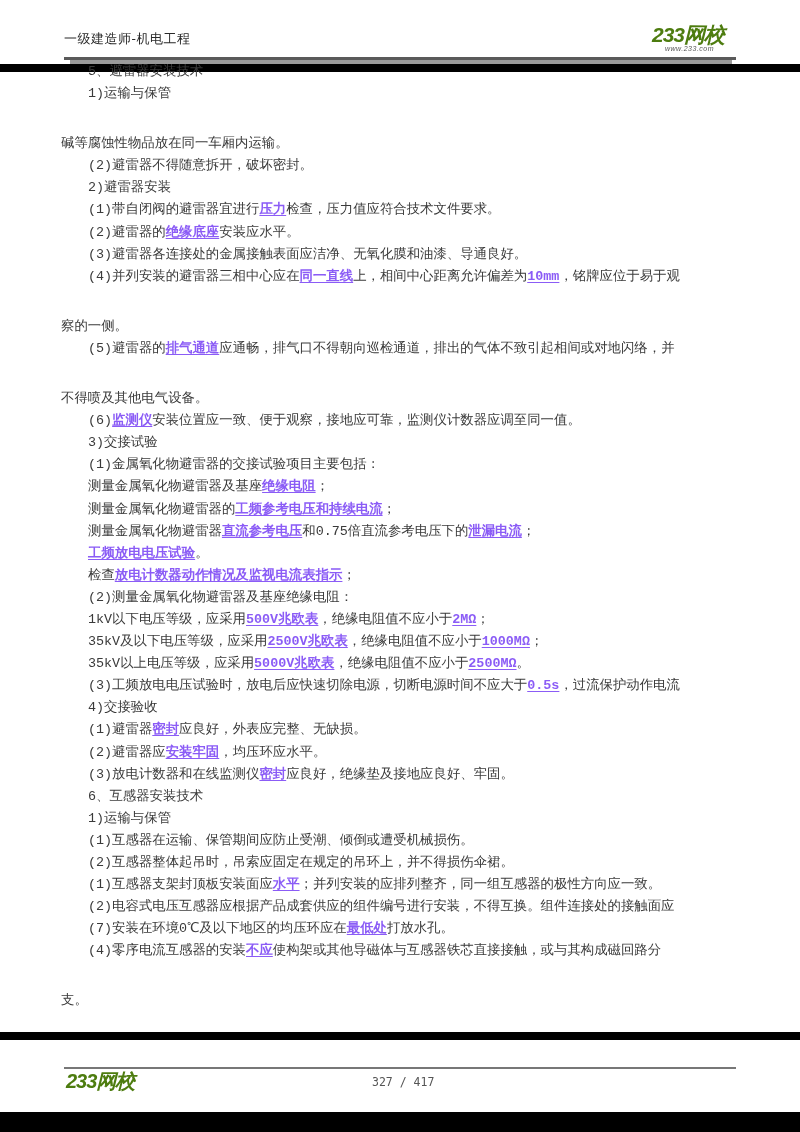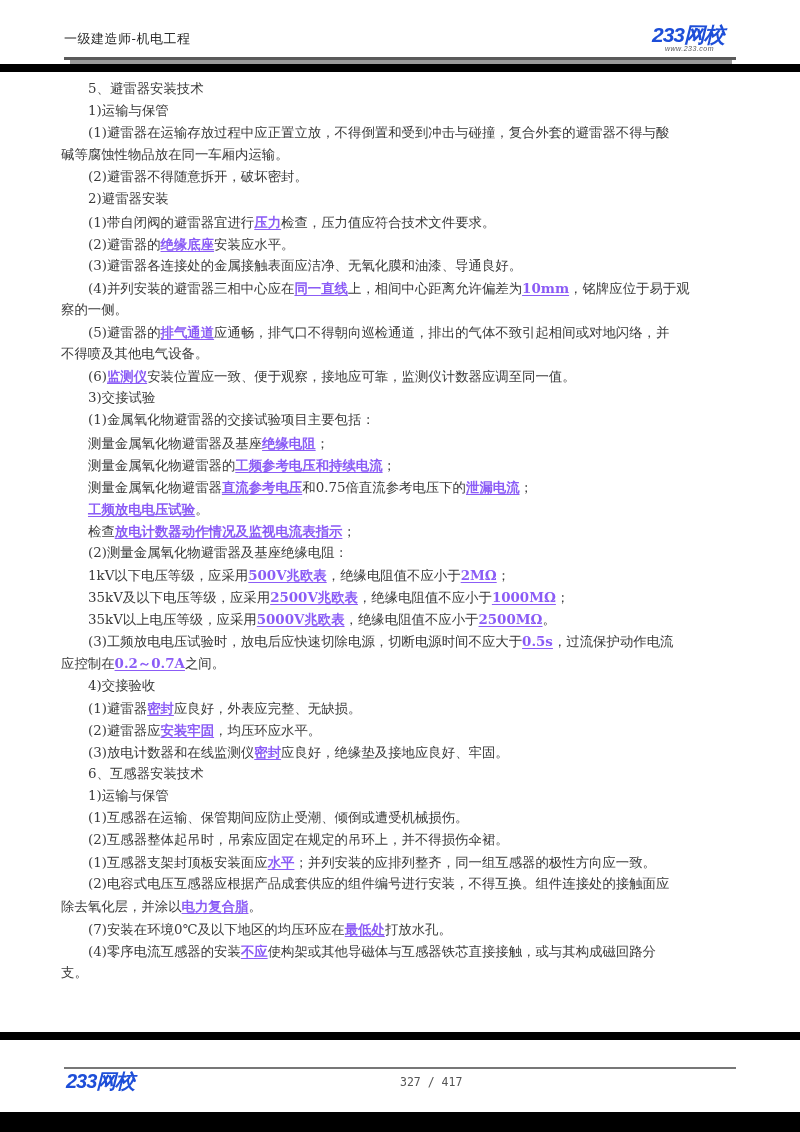--- a/index.html
+++ b/index.html
@@ -8,71 +8,70 @@
     background:#ffffff;
     font-family:"DejaVu Serif", "Liberation Serif", serif;
     color:#333333;
   }
   .header-title {
     position:absolute; left:64px; top:30px;
     font-size:13px; color:#2a2a2a; letter-spacing:0.5px;
   }
   .logo {
     position:absolute; font-family:"Liberation Sans", sans-serif;
-    font-weight:bold; font-style:italic; color:#1d4ed8; letter-spacing:-1px;
+    font-weight:bold; font-style:italic; color:#4d7c0f; letter-spacing:-1px;
   }
   .logo-top { left:652px; top:24px; font-size:21px; line-height:21px; }
   .logo-sub {
     position:absolute; left:665px; top:45px;
     font-family:"Liberation Sans", sans-serif; font-style:italic;
     font-size:7px; color:#555; letter-spacing:0.5px;
   }
   .header-rule-dark { position:absolute; left:64px; top:57px; width:672px; height:3px; background:#5a5a5a; }
   .header-rule-light { position:absolute; left:70px; top:60px; width:662px; height:4px; background:#9a9a9a; }
   .band { position:absolute; left:0; width:800px; background:#000; }
   .band-top { top:64px; height:8px; }
   .band-mid { top:1032px; height:8px; }
   .band-bot { top:1112px; height:20px; }
 
-  .content { position:absolute; left:61px; top:78px; width:680px; }
+  .content { position:absolute; left:61px; top:61px; width:680px;font-family:Liberation Mono, monospace; }
   .line {
     font-size:13.4px; line-height:22.1px; height:22.1px; white-space:nowrap;
     color:#3a3a3a;
   }
   .indent1 { padding-left:27px; }
-  .indent0 { padding-left:0; }
+  .indent0 { padding-left:0;margin-top:28px; }
   .hl { color:#8b5cf6; text-decoration:underline; text-underline-offset:2px; font-weight:bold; }
 
   .footer-rule { position:absolute; left:64px; top:1067px; width:672px; height:2px; background:#777; }
   .logo-foot { left:66px; top:1071px; font-size:20px; line-height:20px; }
   .footer-copy {
     position:absolute; left:156px; top:1074px; font-size:12.5px; color:#333;margin-top:40px;
   }
   .footer-page {
-    position:absolute; left:400px; top:1075px; font-size:11.5px; color:#555;
+    position:absolute; left:372px; top:1075px; font-size:11.5px; color:#555;
     font-family:"DejaVu Sans Mono", monospace;
   }
 </style>
 </head>
 <body>
 
 <div>
   <div class="header-title">一级建造师-机电工程</div>
   <div class="logo logo-top">233网校</div>
   <div class="logo-sub">www.233.com</div>
   <div class="header-rule-dark"></div>
   <div class="header-rule-light"></div>
 </div>
 
 <div class="band band-top"></div>
 
 <div class="content" id="content">
     <div class="line indent1"><span>5、避雷器安装技术</span></div>
     <div class="line indent1"><span>1)运输与保管</span></div>
-    <div class="line indent1"><span>(1)避雷器在运输存放过程中应正置立放，不得倒置和受到冲击与碰撞，复合外套的避雷器不得与酸</span></div>
     <div class="line indent0"><span>碱等腐蚀性物品放在同一车厢内运输。</span></div>
     <div class="line indent1"><span>(2)避雷器不得随意拆开，破坏密封。</span></div>
     <div class="line indent1"><span>2)避雷器安装</span></div>
     <div class="line indent1"><span>(1)带自闭阀的避雷器宜进行</span><span class="hl">压力</span><span>检查，压力值应符合技术文件要求。</span></div>
     <div class="line indent1"><span>(2)避雷器的</span><span class="hl">绝缘底座</span><span>安装应水平。</span></div>
     <div class="line indent1"><span>(3)避雷器各连接处的金属接触表面应洁净、无氧化膜和油漆、导通良好。</span></div>
     <div class="line indent1"><span>(4)并列安装的避雷器三相中心应在</span><span class="hl">同一直线</span><span>上，相间中心距离允许偏差为</span><span class="hl">10mm</span><span>，铭牌应位于易于观</span></div>
     <div class="line indent0"><span>察的一侧。</span></div>
     <div class="line indent1"><span>(5)避雷器的</span><span class="hl">排气通道</span><span>应通畅，排气口不得朝向巡检通道，排出的气体不致引起相间或对地闪络，并</span></div>
     <div class="line indent0"><span>不得喷及其他电气设备。</span></div>
@@ -82,32 +81,30 @@
     <div class="line indent1"><span>测量金属氧化物避雷器及基座</span><span class="hl">绝缘电阻</span><span>；</span></div>
     <div class="line indent1"><span>测量金属氧化物避雷器的</span><span class="hl">工频参考电压和持续电流</span><span>；</span></div>
     <div class="line indent1"><span>测量金属氧化物避雷器</span><span class="hl">直流参考电压</span><span>和0.75倍直流参考电压下的</span><span class="hl">泄漏电流</span><span>；</span></div>
     <div class="line indent1"><span class="hl">工频放电电压试验</span><span>。</span></div>
     <div class="line indent1"><span>检查</span><span class="hl">放电计数器动作情况及监视电流表指示</span><span>；</span></div>
     <div class="line indent1"><span>(2)测量金属氧化物避雷器及基座绝缘电阻：</span></div>
     <div class="line indent1"><span>1kV以下电压等级，应采用</span><span class="hl">500V兆欧表</span><span>，绝缘电阻值不应小于</span><span class="hl">2MΩ</span><span>；</span></div>
     <div class="line indent1"><span>35kV及以下电压等级，应采用</span><span class="hl">2500V兆欧表</span><span>，绝缘电阻值不应小于</span><span class="hl">1000MΩ</span><span>；</span></div>
     <div class="line indent1"><span>35kV以上电压等级，应采用</span><span class="hl">5000V兆欧表</span><span>，绝缘电阻值不应小于</span><span class="hl">2500MΩ</span><span>。</span></div>
     <div class="line indent1"><span>(3)工频放电电压试验时，放电后应快速切除电源，切断电源时间不应大于</span><span class="hl">0.5s</span><span>，过流保护动作电流</span></div>
-    <div class="line indent0"><span>应控制在</span><span class="hl">0.2～0.7A</span><span>之间。</span></div>
     <div class="line indent1"><span>4)交接验收</span></div>
     <div class="line indent1"><span>(1)避雷器</span><span class="hl">密封</span><span>应良好，外表应完整、无缺损。</span></div>
     <div class="line indent1"><span>(2)避雷器应</span><span class="hl">安装牢固</span><span>，均压环应水平。</span></div>
     <div class="line indent1"><span>(3)放电计数器和在线监测仪</span><span class="hl">密封</span><span>应良好，绝缘垫及接地应良好、牢固。</span></div>
     <div class="line indent1"><span>6、互感器安装技术</span></div>
     <div class="line indent1"><span>1)运输与保管</span></div>
     <div class="line indent1"><span>(1)互感器在运输、保管期间应防止受潮、倾倒或遭受机械损伤。</span></div>
     <div class="line indent1"><span>(2)互感器整体起吊时，吊索应固定在规定的吊环上，并不得损伤伞裙。</span></div>
     <div class="line indent1"><span>(1)互感器支架封顶板安装面应</span><span class="hl">水平</span><span>；并列安装的应排列整齐，同一组互感器的极性方向应一致。</span></div>
     <div class="line indent1"><span>(2)电容式电压互感器应根据产品成套供应的组件编号进行安装，不得互换。组件连接处的接触面应</span></div>
-    <div class="line indent0"><span>除去氧化层，并涂以</span><span class="hl">电力复合脂</span><span>。</span></div>
     <div class="line indent1"><span>(7)安装在环境0℃及以下地区的均压环应在</span><span class="hl">最低处</span><span>打放水孔。</span></div>
     <div class="line indent1"><span>(4)零序电流互感器的安装</span><span class="hl">不应</span><span>使构架或其他导磁体与互感器铁芯直接接触，或与其构成磁回路分</span></div>
     <div class="line indent0"><span>支。</span></div>
   </div>
 
 <div class="band band-mid"></div>
 
 <div>
   <div class="footer-rule"></div>
   <div class="logo logo-foot">233网校</div>

